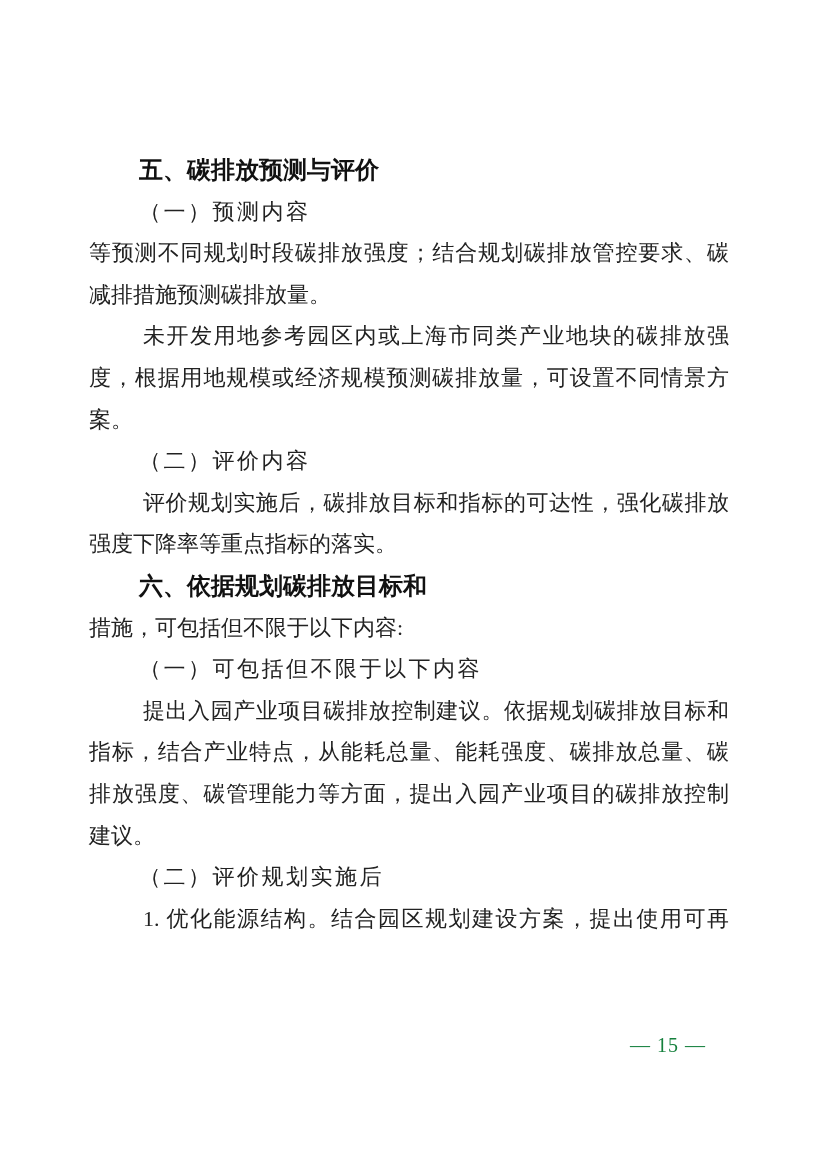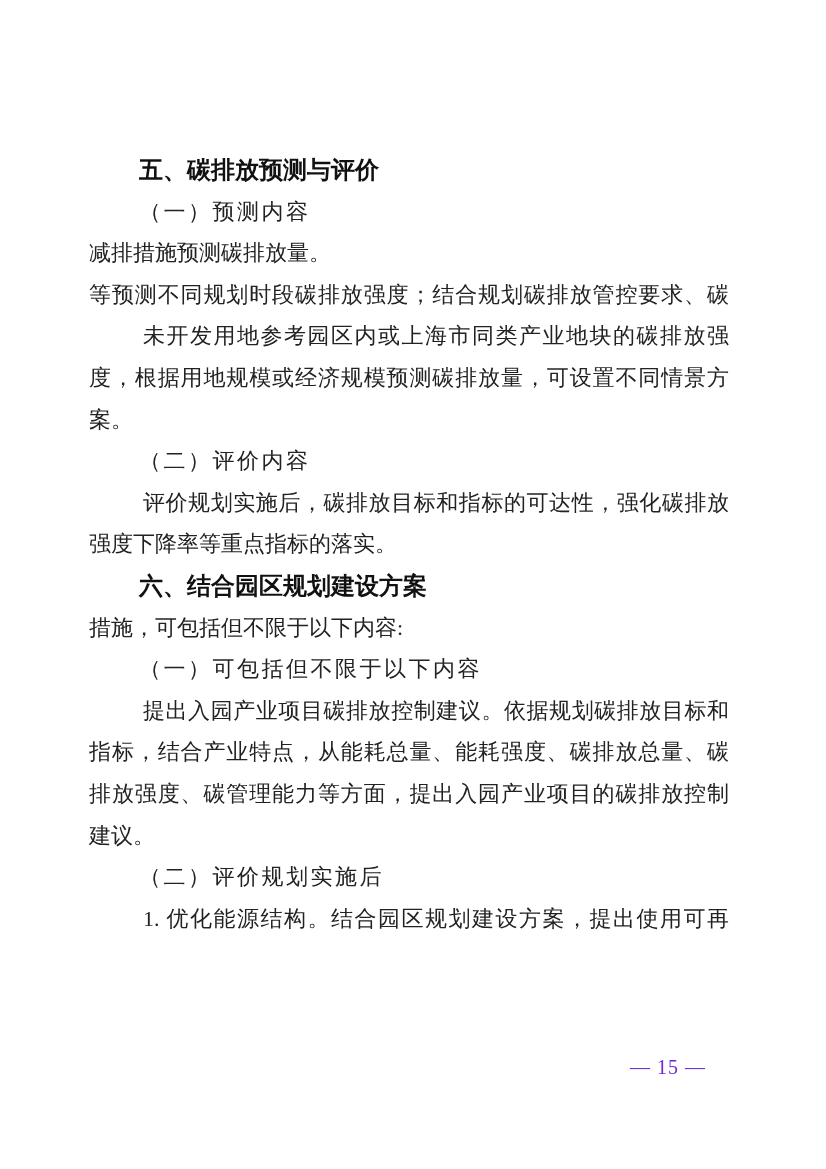--- a/index.html
+++ b/index.html
@@ -56,58 +56,58 @@
   
   .sub {
     text-indent: 50px;
     letter-spacing: 2.5px;
     text-align: right;
     text-align-last: left;
   }
   .footer {
     position: absolute;
     left: 630px;
-    top: 1055px;
+    top: 1033px;
     font-size: 20px;
     line-height: 24px;
-    color: #6d28d9;
+    color: #15803d;
     letter-spacing: 1px;
     white-space: nowrap;
   }
 </style>
 </head>
 <body>
 
 <div class="page">
 
   <div class="content">
 
     <div class="line h1">五、碳排放预测与评价</div>
 
     <div class="line sub">（一）预测内容</div>
 
     <div>
+      <div class="line fill">等预测不同规划时段碳排放强度；结合规划碳排放管控要求、碳</div>
       <div class="line end">减排措施预测碳排放量。</div>
-      <div class="line fill">等预测不同规划时段碳排放强度；结合规划碳排放管控要求、碳</div>
     </div>
 
     <div>
       <div class="line indent fill">未开发用地参考园区内或上海市同类产业地块的碳排放强</div>
       <div class="line fill">度，根据用地规模或经济规模预测碳排放量，可设置不同情景方</div>
       <div class="line end">案。</div>
     </div>
 
     <div class="line sub">（二）评价内容</div>
 
     <div>
       <div class="line indent fill">评价规划实施后，碳排放目标和指标的可达性，强化碳排放</div>
       <div class="line end">强度下降率等重点指标的落实。</div>
     </div>
 
-    <div class="line h1">六、结合园区规划建设方案</div>
+    <div class="line h1">六、依据规划碳排放目标和</div>
 
     <div>
       <div class="line end">措施，可包括但不限于以下内容:</div>
     </div>
 
     <div class="line sub">（一）可包括但不限于以下内容</div>
 
     <div>
       <div class="line indent fill">提出入园产业项目碳排放控制建议。依据规划碳排放目标和</div>
       <div class="line fill">指标，结合产业特点，从能耗总量、能耗强度、碳排放总量、碳</div>

